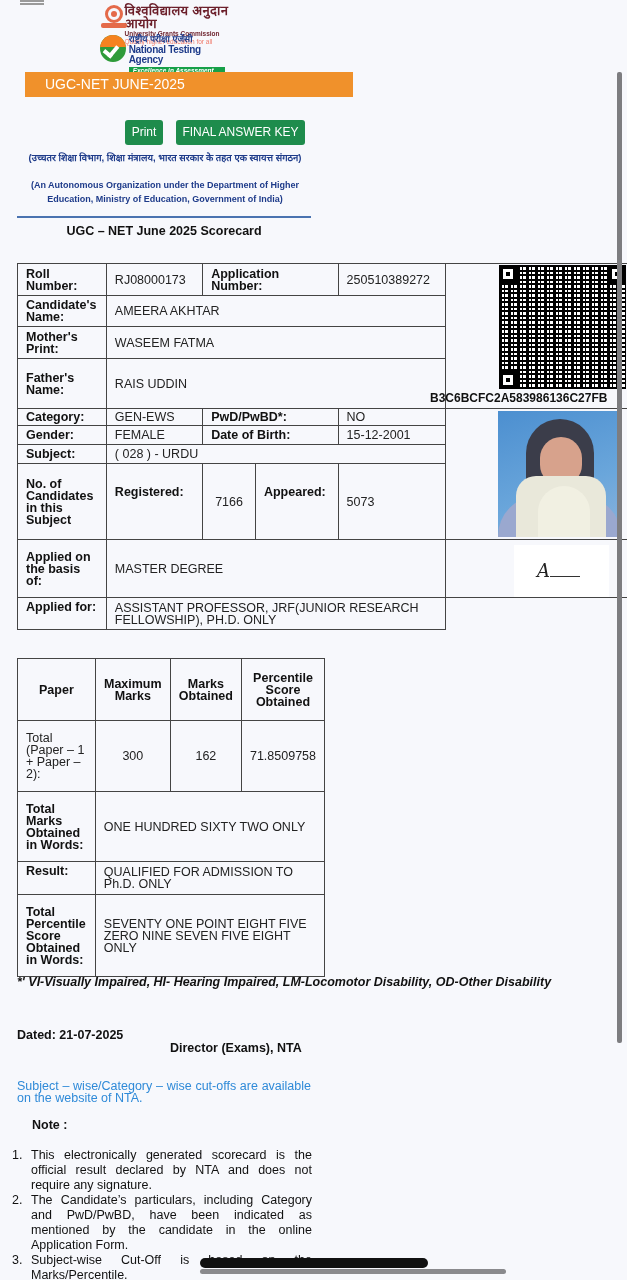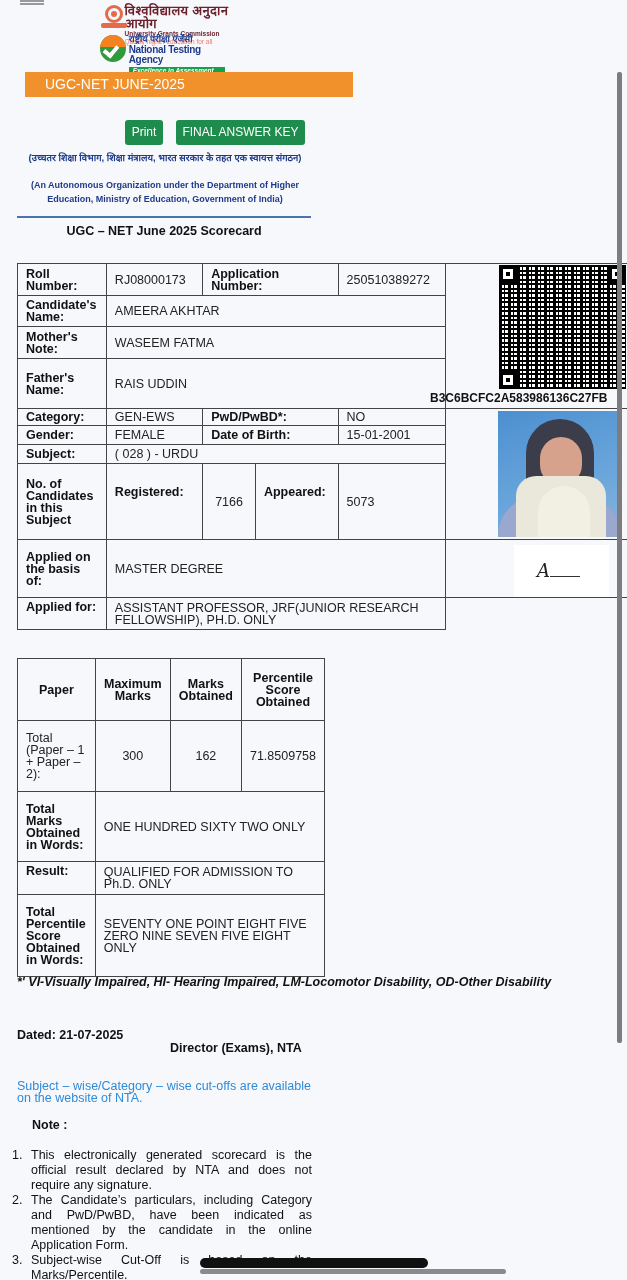--- a/index.html
+++ b/index.html
@@ -142,39 +142,39 @@
     <td class="val">RJ08000173</td>
     <td class="lbl" colspan="2">Application Number:</td>
     <td class="val">250510389272</td>
     <td class="side" rowspan="4"></td>
   </tr>
   <tr style="height:31px">
     <td class="lbl">Candidate's Name:</td>
     <td class="val" colspan="4">AMEERA AKHTAR</td>
   </tr>
   <tr style="height:32px">
-    <td class="lbl">Mother's Note:</td>
+    <td class="lbl">Mother's Print:</td>
     <td class="val" colspan="4">WASEEM FATMA</td>
   </tr>
   <tr style="height:50px">
     <td class="lbl">Father's Name:</td>
     <td class="val" colspan="4">RAIS UDDIN</td>
   </tr>
   <tr style="height:17px">
     <td class="lbl">Category:</td>
     <td class="val">GEN-EWS</td>
     <td class="lbl" colspan="2">PwD/PwBD*:</td>
     <td class="val">NO</td>
     <td class="side" rowspan="4"></td>
   </tr>
   <tr style="height:19px">
     <td class="lbl">Gender:</td>
     <td class="val">FEMALE</td>
     <td class="lbl" colspan="2">Date of Birth:</td>
-    <td class="val">15-01-2001</td>
+    <td class="val">15-12-2001</td>
   </tr>
   <tr style="height:19px">
     <td class="lbl">Subject:</td>
     <td class="val" colspan="4">( 028 ) - URDU</td>
   </tr>
   <tr style="height:76px">
     <td class="lbl">No. of Candidates in this Subject</td>
     <td class="lbl" style="vertical-align:top;padding-top:22px">Registered:</td>
     <td class="val" style="padding:1px 12px">7166</td>
     <td class="lbl" style="vertical-align:top;padding-top:22px">Appeared:</td>

